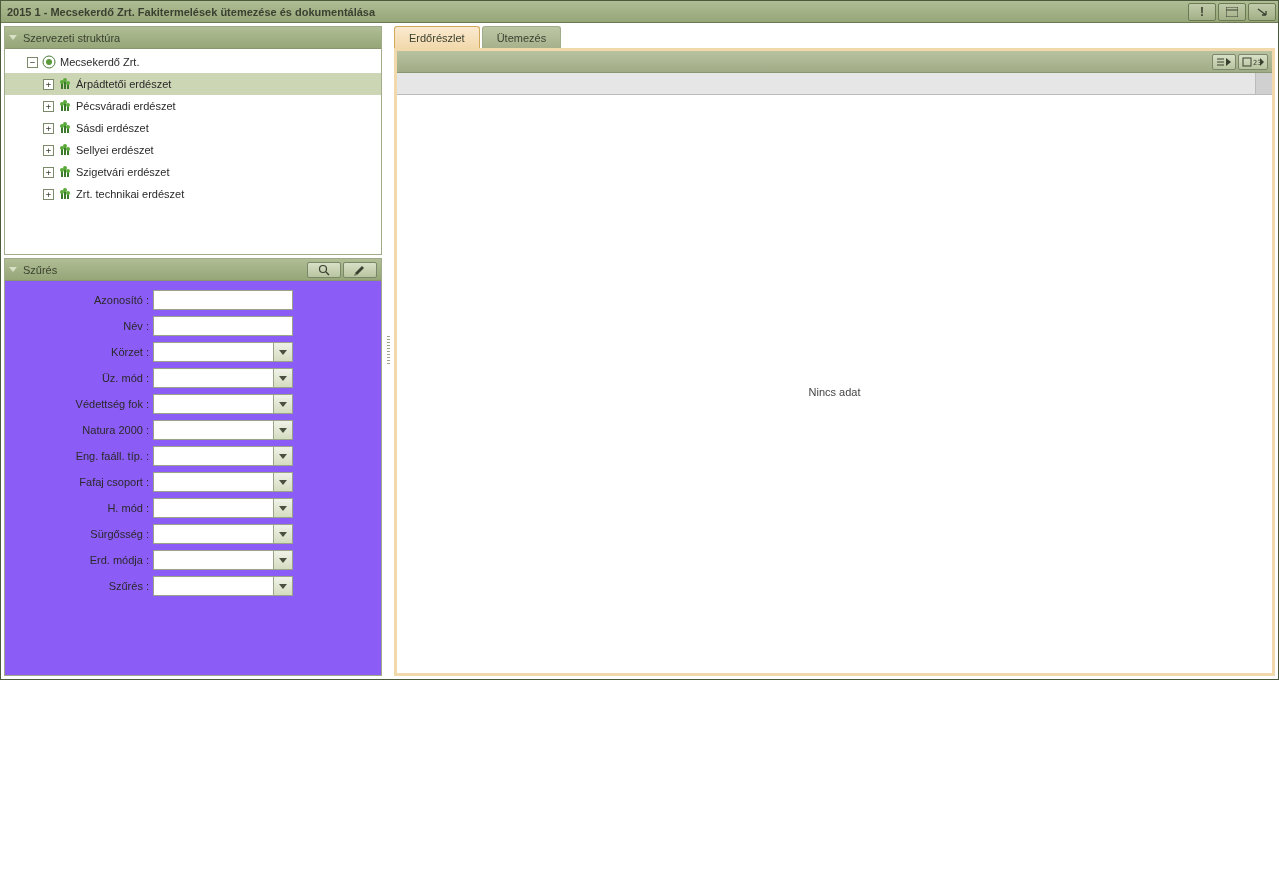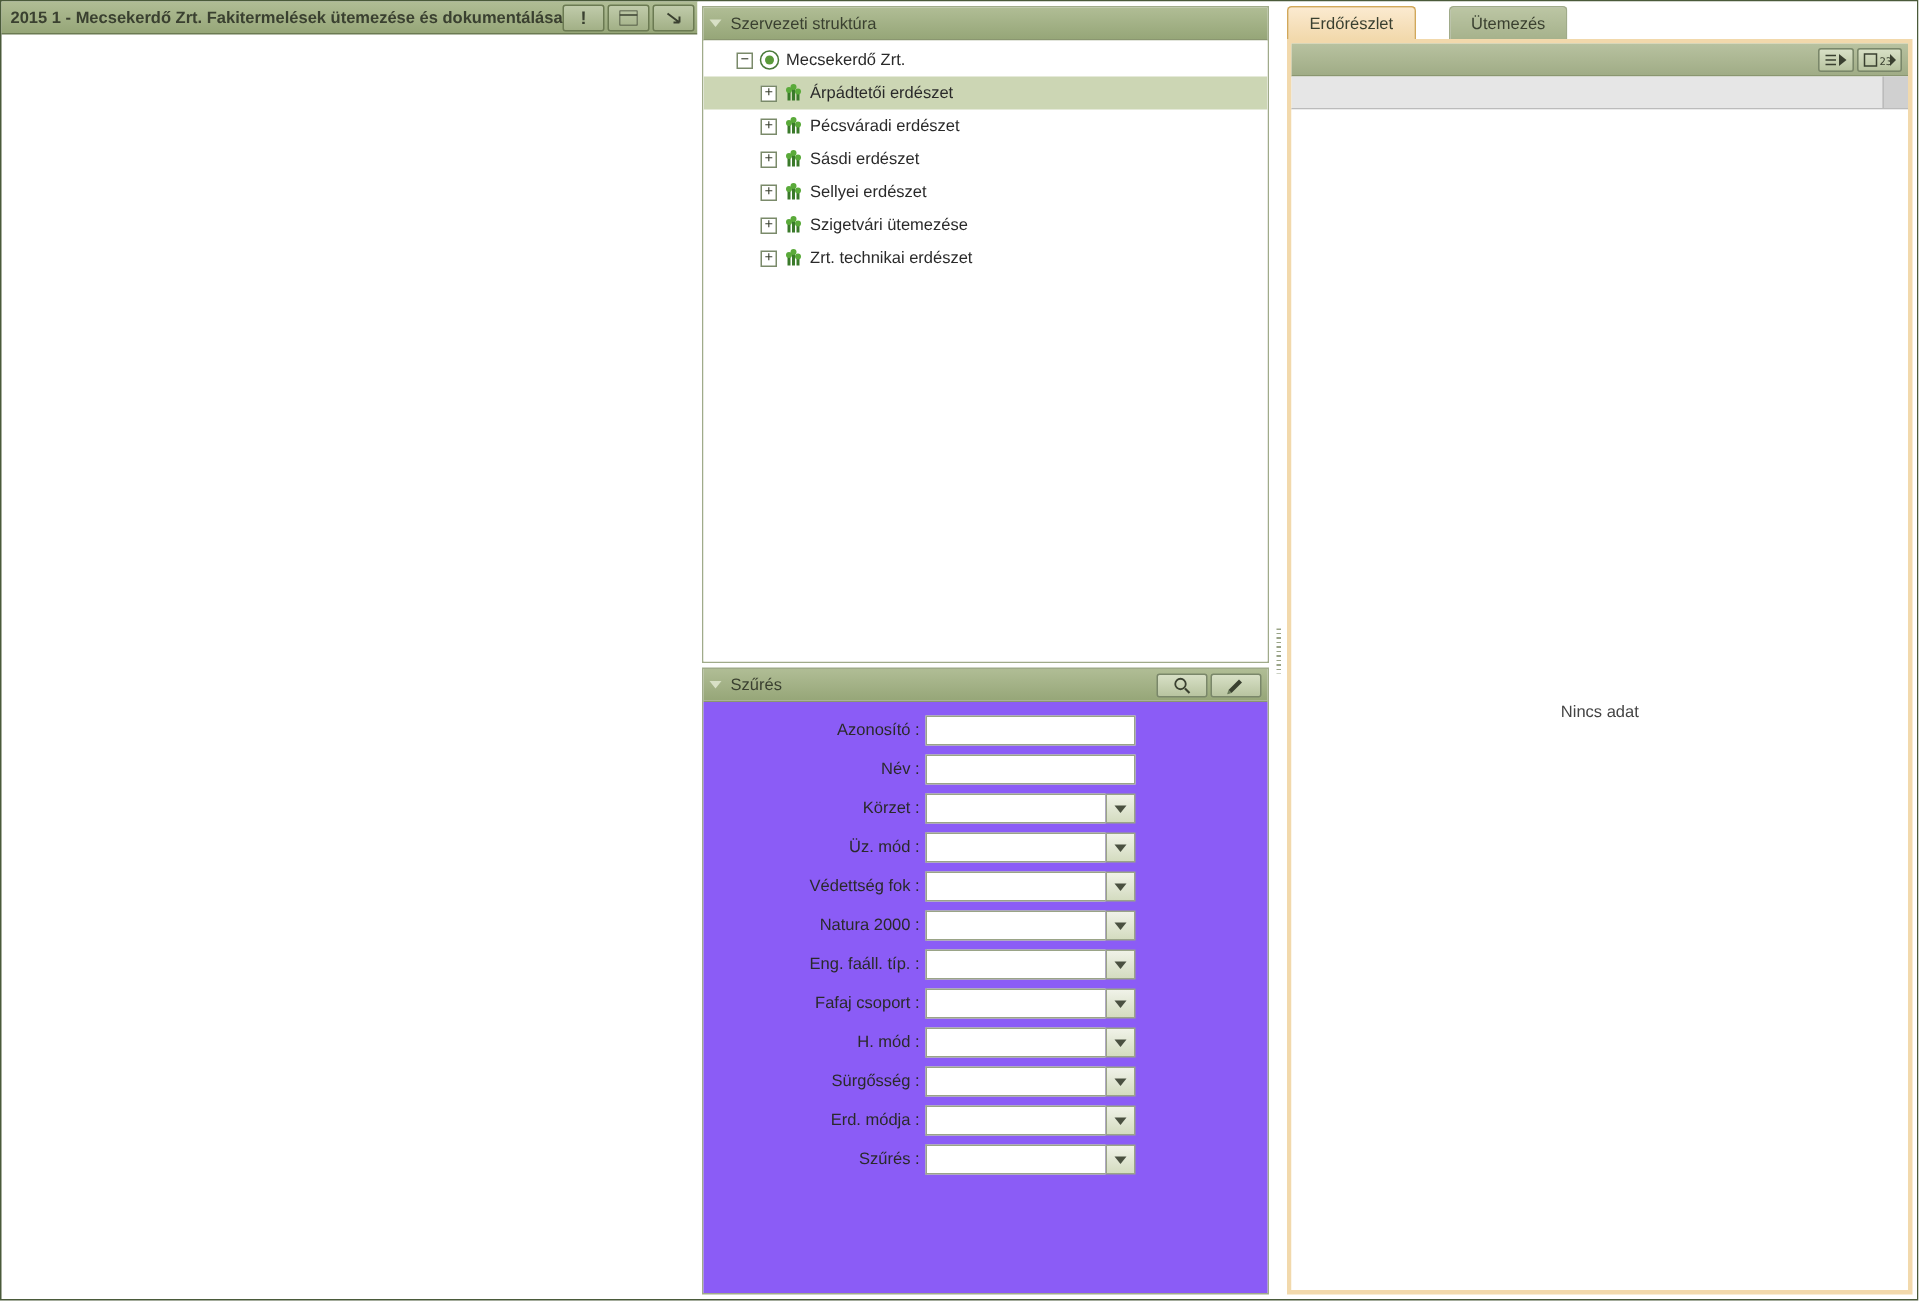--- a/index.html
+++ b/index.html
@@ -1,18 +1,18 @@
 <!DOCTYPE html>
 <html><head>
 <meta charset="utf-8">
 <style>
   * { box-sizing: border-box; margin: 0; padding: 0; }
   html, body { width: 1279px; height: 869px; font-family: Verdana, Arial, sans-serif; font-size: 11px; background: #ffffff; overflow: hidden; }
   
-  .window { width: 1279px; height: 867px; border: 1px solid #4a5a3a; display: flex; flex-direction: row; background: #fff; }
+  .window { width: 1279px; height: 680px; border: 1px solid #4a5a3a; display: flex; flex-direction: column; background: #fff; }
   
   .titlebar {
     height: 22px;
     background: linear-gradient(to bottom, #b0bd95 0%, #96a678 100%);
     border-bottom: 1px solid #6b7a52;
     display: flex; align-items: center; justify-content: space-between;
     padding-left: 6px;
   }
   .titlebar-text { font-weight: bold; color: #3a4030; font-size: 11px; }
   .titlebar-buttons { display: flex; height: 100%; }
@@ -86,21 +86,21 @@
     background: linear-gradient(to bottom, #f0f2e8 0%, #d4dcc0 100%);
     display: flex; align-items: center; justify-content: center; cursor: pointer;
   }
   .dd-arrow { width:0;height:0;border-left:4px solid transparent;border-right:4px solid transparent;border-top:5px solid #4a5040; }
   
   .split-handle { width: 6px; display: flex; align-items: center; justify-content: center; cursor: col-resize; }
   .split-grip { width: 3px; height: 30px; background: repeating-linear-gradient(to bottom, #9aa487 0 1px, transparent 1px 3px); }
   
   .right-pane { flex: 1; display: flex; flex-direction: column; }
   
-  .tabstrip { height: 22px; display: flex; align-items: flex-end; gap: 20px; }
+  .tabstrip { height: 22px; display: flex; align-items: flex-end; }
   .tab {
     height: 22px; padding: 0 14px;
     display: flex; align-items: center;
     border: 1px solid #a0ab8a; border-bottom: none;
     border-top-left-radius: 3px; border-top-right-radius: 3px;
     background: linear-gradient(to bottom, #bcc6a4 0%, #a6b28c 100%);
     color: #3a4030; cursor: pointer; margin-right: 2px;
     font-size: 11px;
   }
   .tab.active {
@@ -225,21 +225,21 @@
               <div class="tree-row indent-2">
                 <span class="tree-toggle">+</span>
                 <span class="tree-icon">
                   <svg width="14" height="14">
                     <path d="M4 12 L4 6 M7 12 L7 4 M10 12 L10 7" stroke="#3a7a2a" stroke-width="2"></path>
                     <circle cx="4" cy="5" r="2" fill="#5aaa3a"></circle>
                     <circle cx="7" cy="3" r="2" fill="#5aaa3a"></circle>
                     <circle cx="10" cy="6" r="2" fill="#5aaa3a"></circle>
                   </svg>
                 </span>
-                <span class="tree-label">Szigetvári ütemezése</span>
+                <span class="tree-label">Szigetvári erdészet</span>
               </div>
               <div class="tree-row indent-2">
                 <span class="tree-toggle">+</span>
                 <span class="tree-icon">
                   <svg width="14" height="14">
                     <path d="M4 12 L4 6 M7 12 L7 4 M10 12 L10 7" stroke="#3a7a2a" stroke-width="2"></path>
                     <circle cx="4" cy="5" r="2" fill="#5aaa3a"></circle>
                     <circle cx="7" cy="3" r="2" fill="#5aaa3a"></circle>
                     <circle cx="10" cy="6" r="2" fill="#5aaa3a"></circle>
                   </svg>

